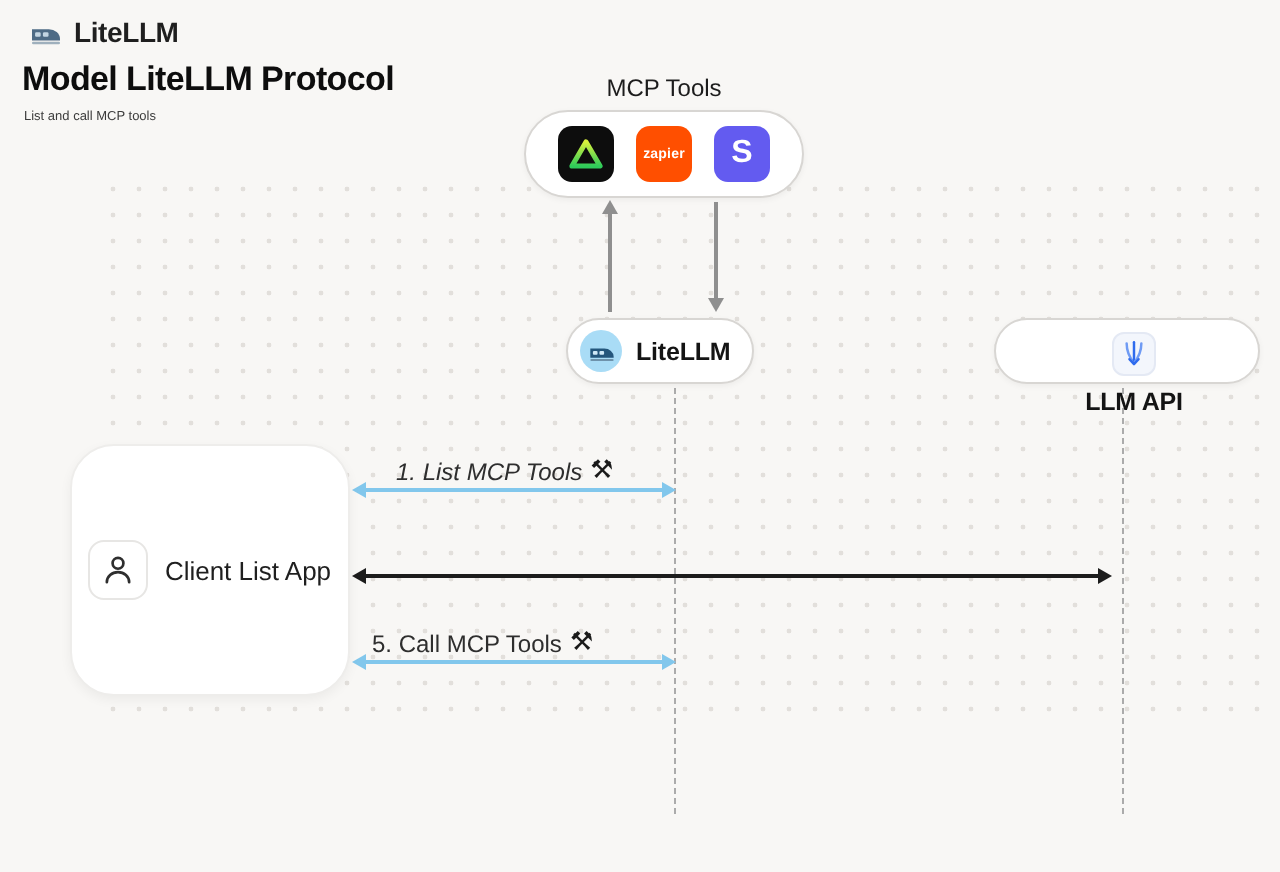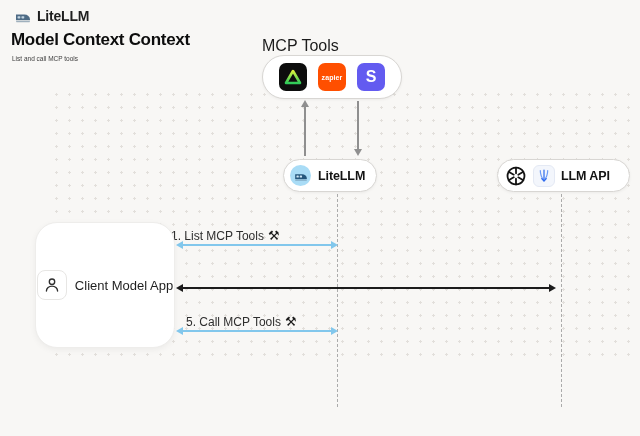--- a/index.html
+++ b/index.html
@@ -17,21 +17,21 @@
     background-image:radial-gradient(#e2dfdb 1.2px,transparent 1.3px);
     background-size:13px 13px;
     pointer-events:none;
   }
   
   .brand{position:absolute;left:14px;top:8px;display:flex;align-items:center;gap:5px;}
   .brand-label{font-size:14px;font-weight:700;color:#1f1f1f;letter-spacing:-0.2px;}
   .page-title{position:absolute;left:11px;top:30px;font-size:17px;font-weight:700;color:#0d0d0d;letter-spacing:-0.3px;}
   .page-subtitle{position:absolute;left:12px;top:55px;font-size:6.5px;color:#3c3c3c;}
   
-  .mcp-label{position:absolute;left:262px;top:37px;width:140px;text-align:left;font-size:16px;font-weight:500;color:#1c1c1c;}
+  .mcp-label{position:absolute;left:262px;top:37px;width:140px;text-align:center;font-size:12px;font-weight:500;color:#1c1c1c;}
   .mcp-box{
     position:absolute;left:262px;top:55px;width:140px;height:44px;border-radius:22px;
     background:#ffffff;border:1px solid #d8d6d3;box-shadow:0 1px 3px rgba(0,0,0,0.05);
     display:flex;align-items:center;justify-content:center;gap:11px;box-sizing:border-box;
   }
   .tool-tile{width:28px;height:28px;border-radius:7px;display:flex;align-items:center;justify-content:center;}
   .tile-zapier{background:#ff4f00;}
   .tile-zapier span{color:#fff;font-weight:700;font-size:7px;letter-spacing:0.1px;}
   .tile-stripe{background:#635bf0;}
   .tile-stripe span{color:#fff;font-weight:700;font-size:16px;line-height:1;}
@@ -42,21 +42,21 @@
   
   .lifeline{position:absolute;top:194px;height:213px;width:0;border-left:1.6px dashed #ababab;}
   
   .pill{
     position:absolute;height:33px;border-radius:17px;background:#fff;border:1px solid #d8d6d3;
     box-shadow:0 1px 3px rgba(0,0,0,0.05);display:flex;align-items:center;box-sizing:border-box;z-index:3;
   }
   .pill-label{font-size:12.5px;font-weight:600;color:#141414;letter-spacing:-0.1px;}
   .litellm-pill{left:283px;top:159px;width:94px;padding-left:6px;gap:7px;}
   .litellm-badge{width:21px;height:21px;border-radius:50%;background:#a9dcf6;display:flex;align-items:center;justify-content:center;flex:none;}
-  .llm-pill{left:497px;top:159px;width:133px;padding-left:7px;gap:6px;}
+  .llm-pill{left:497px;top:159px;width:133px;padding-left:7px;gap:6px;flex-direction:column;}
   .blue-tile{width:22px;height:22px;border-radius:6px;background:#f3f6fc;border:1px solid #e4e9f4;display:flex;align-items:center;justify-content:center;box-sizing:border-box;flex:none;}
   
   .client-box{
     position:absolute;left:35px;top:222px;width:140px;height:126px;border-radius:22px;
     background:#fff;border:1px solid #eeedeb;box-shadow:0 2px 6px rgba(0,0,0,0.05);
     display:flex;align-items:center;justify-content:center;gap:8px;box-sizing:border-box;z-index:3;
   }
   .client-icon-tile{width:28px;height:28px;border-radius:8px;background:#fff;border:1px solid #e7e6e4;display:flex;align-items:center;justify-content:center;flex:none;}
   .client-label{font-size:13px;font-weight:500;color:#1f1f1f;}
   
@@ -80,21 +80,21 @@
 
   <div class="brand">
     <svg width="18" height="14" viewBox="0 0 24 20">
       <path d="M2 8 h12 a8 7 0 0 1 8 7 v1 H2 z" fill="#4e6b85"></path>
       <rect x="4.2" y="10.2" width="4" height="3.2" rx="0.9" fill="#c3d5e2"></rect>
       <rect x="9.8" y="10.2" width="4" height="3.2" rx="0.9" fill="#c3d5e2"></rect>
       <rect x="2" y="17" width="20" height="1.8" rx="0.9" fill="#9fb0bd"></rect>
     </svg>
     <span class="brand-label">LiteLLM</span>
   </div>
-  <div class="page-title">Model Context Context</div>
+  <div class="page-title">Model LiteLLM Protocol</div>
   <div class="page-subtitle">List and call MCP tools</div>
 
   <div class="mcp-label">MCP Tools</div>
   <div class="mcp-box">
     <div class="tool-tile">
       <svg width="28" height="28" viewBox="0 0 28 28">
         <defs>
           <linearGradient id="tg" x1="0" y1="0" x2="0" y2="1">
             <stop offset="0" stop-color="#d9f13c"></stop>
               <stop offset="1" stop-color="#2fcb5a"></stop>
@@ -154,24 +154,24 @@
     <span class="pill-label">LLM API</span>
   </div>
 
   <div class="client-box">
     <div class="client-icon-tile">
       <svg width="18" height="18" viewBox="0 0 20 20" fill="none" stroke="#2e2e2e" stroke-width="1.5" stroke-linecap="round">
         <circle cx="10" cy="6.3" r="3"></circle>
         <path d="M3.8 16.8 a6.2 5.6 0 0 1 12.4 0"></path>
       </svg>
     </div>
-    <span class="client-label">Client Model App</span>
+    <span class="client-label">Client List App</span>
   </div>
 
-  <div class="msg-label" style="left:171px;top:228px;">
+  <div class="msg-label" style="left:198px;top:228px;font-style:italic;">
     <span>1. List MCP Tools</span>
     <span class="tool-glyph">⚒</span>
   </div>
   <div class="hline hl-blue" style="left:182px;top:244px;width:150px;"></div>
   <div class="head-left" style="left:176px;top:241px;"></div>
   <div class="head-right" style="left:331px;top:241px;"></div>
 
   <div class="hline hl-black" style="left:182px;top:287px;width:368px;"></div>
   <div class="head-left bk" style="left:176px;top:284px;"></div>
   <div class="head-right bk" style="left:549px;top:284px;"></div>

